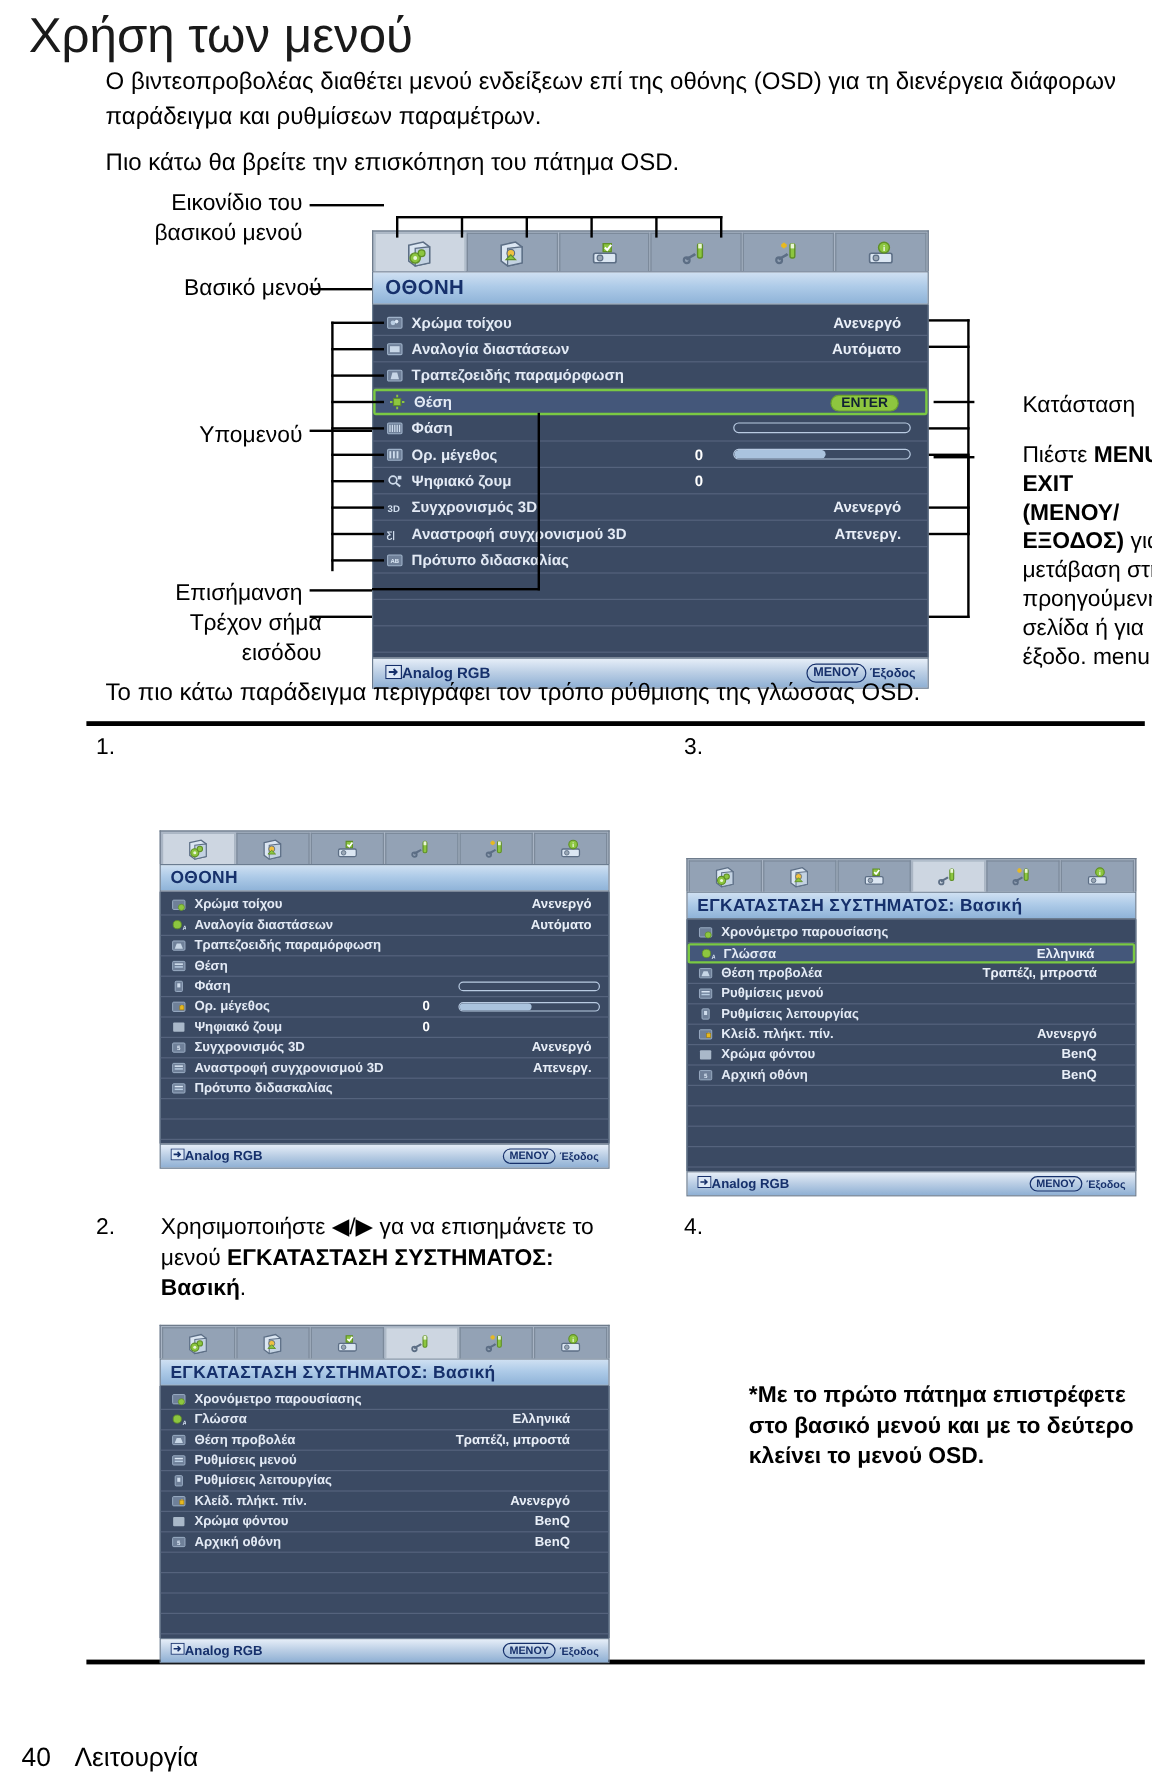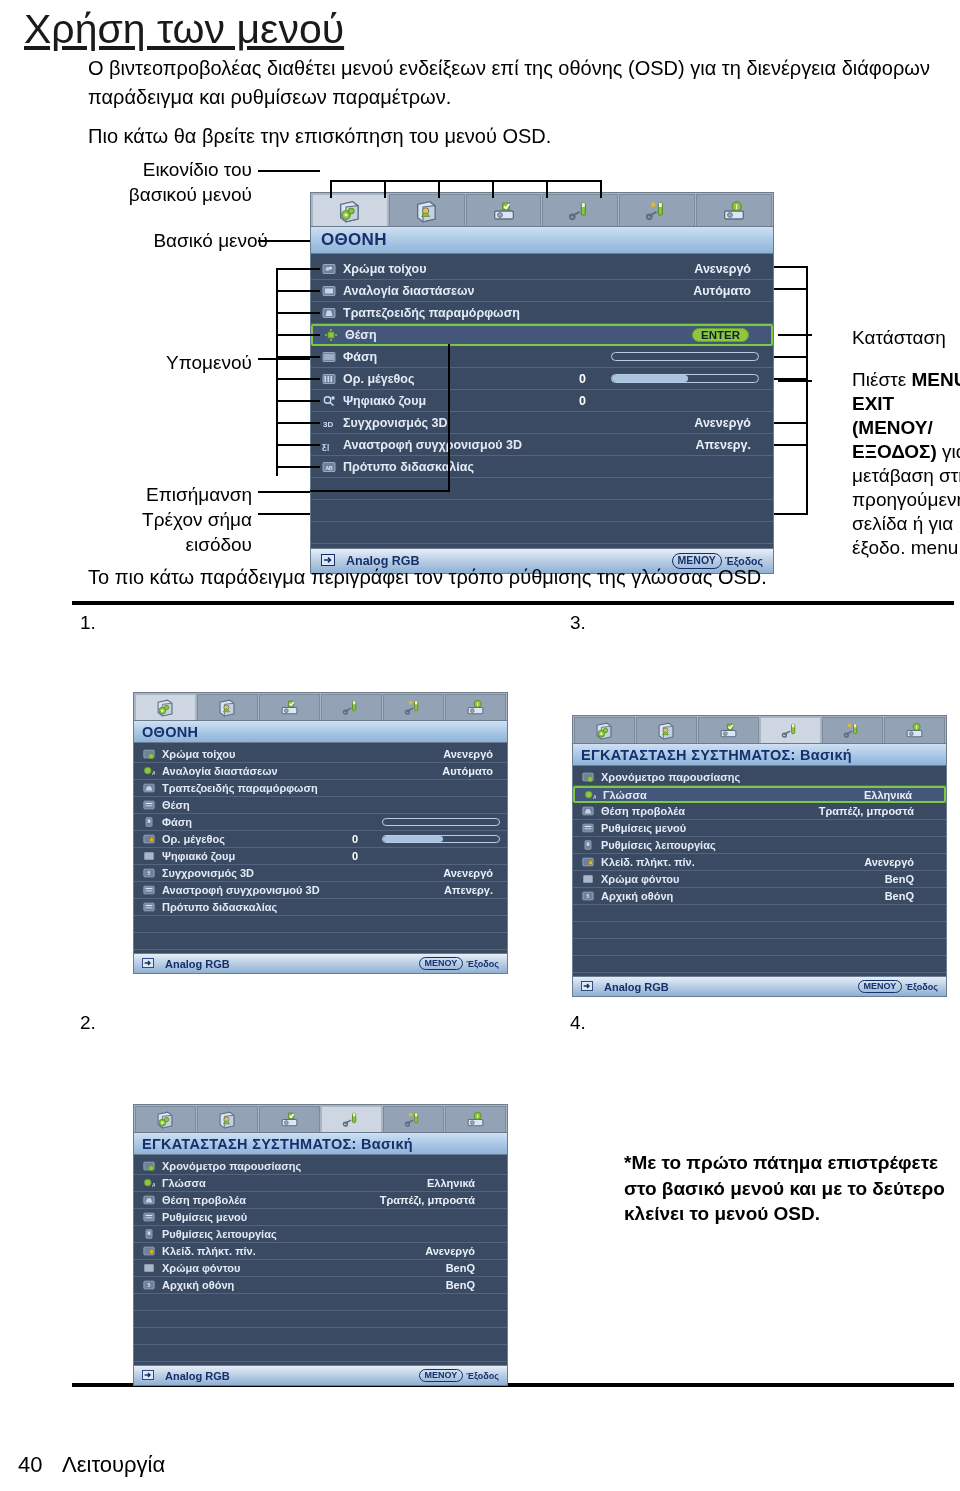--- a/index.html
+++ b/index.html
@@ -10,21 +10,20 @@
     font-family:"Liberation Sans","DejaVu Sans",sans-serif;
     color:#000;
     overflow:hidden;
   }
 
   
   #page-title {
     position:absolute; left:24px; top:6px;
     font-size:41px; font-weight:400; letter-spacing:0px;
     color:#1a1a1a;
-    text-decoration:underline;
   }
   .intro {
     position:absolute; left:88px;
     font-size:20px; line-height:29px; color:#000;
   }
   #intro-1 { top:54px; width:850px; }
   #intro-2 { top:122px; width:850px; }
 
   
   .callout {
@@ -122,21 +121,21 @@
     border-radius:999px;
   }
   .osd .footer {
     height:var(--footh);
     background:linear-gradient(180deg,#e6eef8 0%,#b9cde4 50%,#8fb0d4 100%);
     border:1px solid #6b7c90;
     display:flex; align-items:center;
     padding:0 var(--pad);
     color:#16306b; font-weight:bold; font-size:var(--rowfs);
   }
-  .osd .footer .src { display:flex; align-items:center; gap:11px; }
+  .osd .footer .src { display:flex; align-items:center; gap:0; }
   .osd .footer .exit {
     margin-left:auto; display:flex; align-items:center; gap:3px;
   }
   .osd .menubtn {
     border:1px solid #16306b; border-radius:999px;
     padding:0 5px; font-size:calc(var(--rowfs) - 2px);
     line-height:1.25;
   }
   .osd .exitlbl { font-size:calc(var(--rowfs) - 2px); }
 
@@ -150,27 +149,27 @@
   b { font-weight:bold; }
 
   #footer-num { position:absolute; left:18px; top:1452px; font-size:22px; }
   #footer-label { position:absolute; left:62px; top:1452px; font-size:22px; }
 </style>
 </head>
 <body>
 
 <div id="page-title">Χρήση των μενού</div>
 <div id="intro-1" class="intro">Ο βιντεοπροβολέας διαθέτει μενού ενδείξεων επί της οθόνης (OSD) για τη διενέργεια διάφορων παράδειγμα και ρυθμίσεων παραμέτρων.</div>
-<div id="intro-2" class="intro">Πιο κάτω θα βρείτε την επισκόπηση του μενού OSD.</div>
+<div id="intro-2" class="intro">Πιο κάτω θα βρείτε την επισκόπηση του πάτημα OSD.</div>
 
 <div class="callout" id="co-icon" style="left:100px; top:157px; width:152px;">Εικονίδιο του<br>βασικού μενού</div>
 <div class="callout" id="co-main" style="left:116px; top:228px; width:152px;">Βασικό μενού</div>
 <div class="callout" id="co-sub" style="left:100px; top:350px; width:152px;">Υπομενού</div>
 <div class="callout" id="co-hl" style="left:100px; top:482px; width:152px;">Επισήμανση</div>
-<div class="callout" id="co-sig" style="left:100px; top:507px; width:152px;">Τρέχον σήμα<br>εισόδου</div>
+<div class="callout" id="co-sig" style="left:116px; top:507px; width:152px;">Τρέχον σήμα<br>εισόδου</div>
 
 <div class="lead" style="left:258px; top:170px; width:62px; height:2px;"></div>
 <div class="lead" style="left:258px; top:240px; width:52px; height:2px;"></div>
 <div class="lead" style="left:258px; top:358px; width:52px; height:2px;"></div>
 <div class="lead" style="left:258px; top:491px; width:52px; height:2px;"></div>
 <div class="lead" style="left:258px; top:513px; width:52px; height:2px;"></div>
 
 <div class="callout left-al" style="left:816px; top:325px; width:140px;">Κατάσταση</div>
 <div class="callout left-al" id="co-press" style="left:816px; top:368px; width:142px; line-height:24px;">Πιέστε <b>MENU/<br>EXIT<br>(ΜΕΝΟΥ/<br>ΕΞΟΔΟΣ)</b> για μετάβαση στην προηγούμενη σελίδα ή για έξοδο. menu.</div>
 
@@ -783,20 +782,21 @@
     </span>
     <span class="exit">
       <span class="menubtn">ΜΕΝΟΥ</span>
       <span class="exitlbl">Έξοδος</span>
     </span>
   </div>
 </div>
 
 <div class="step" id="step-2" style="left:80px; top:1010px; width:440px;">
   <span class="num">2.</span>
+  <span class="txt">Χρησιμοποιήστε <b>◀</b>/<b>▶</b> γα να επισημάνετε το μενού <b>ΕΓΚΑΤΑΣΤΑΣΗ ΣΥΣΤΗΜΑΤΟΣ: Βασική</b>.</span>
 </div>
 
 <div class="osd" id="osd-step2" style="left:133px; top:1104px; width:375px;
             --tabh:28px; --titleh:23px; --rowh:17px; --pad:8px;
             --rowfs:11px; --titlefs:14.5px; --iconw:14px; --bodypadv:3px; --footh:21px;">
   <div class="tabs">
       <div class="tab">
         <span>
           <svg width="19" height="19" viewBox="0 0 18 18">
             <path d="M2 4 L11 2 L15 5 L15 15 L6 17 L2 14 Z" fill="#dbe6f2" stroke="#5c6e85" stroke-width="1"></path>

